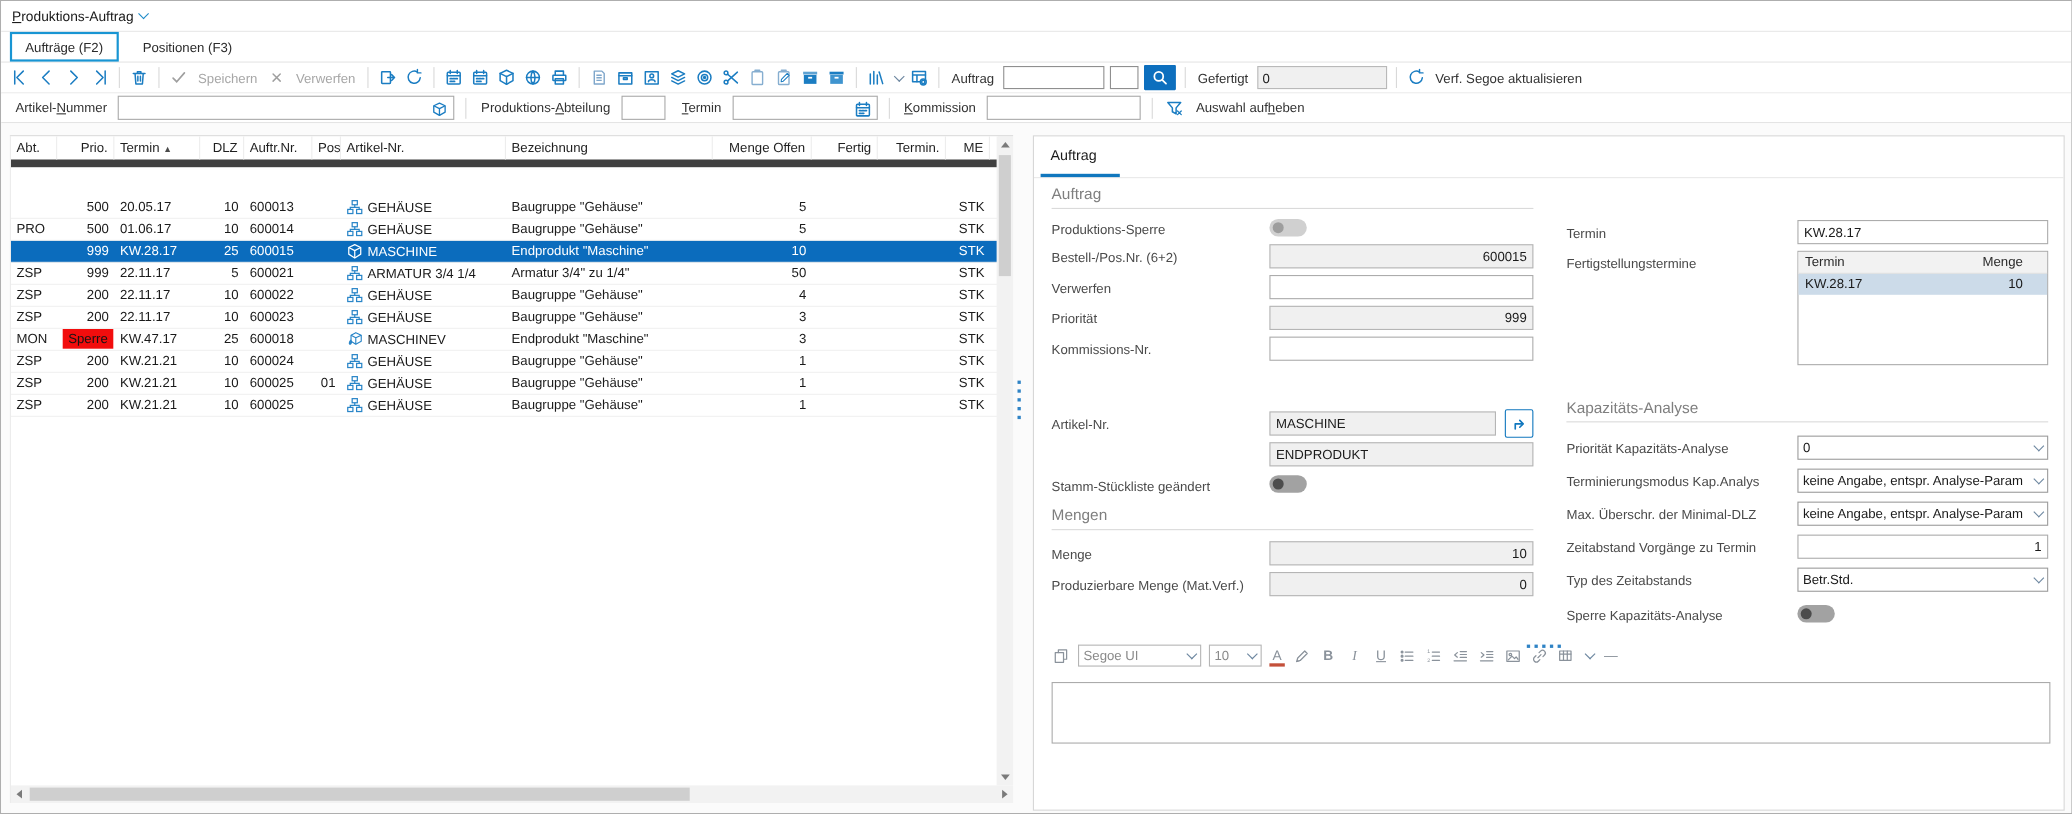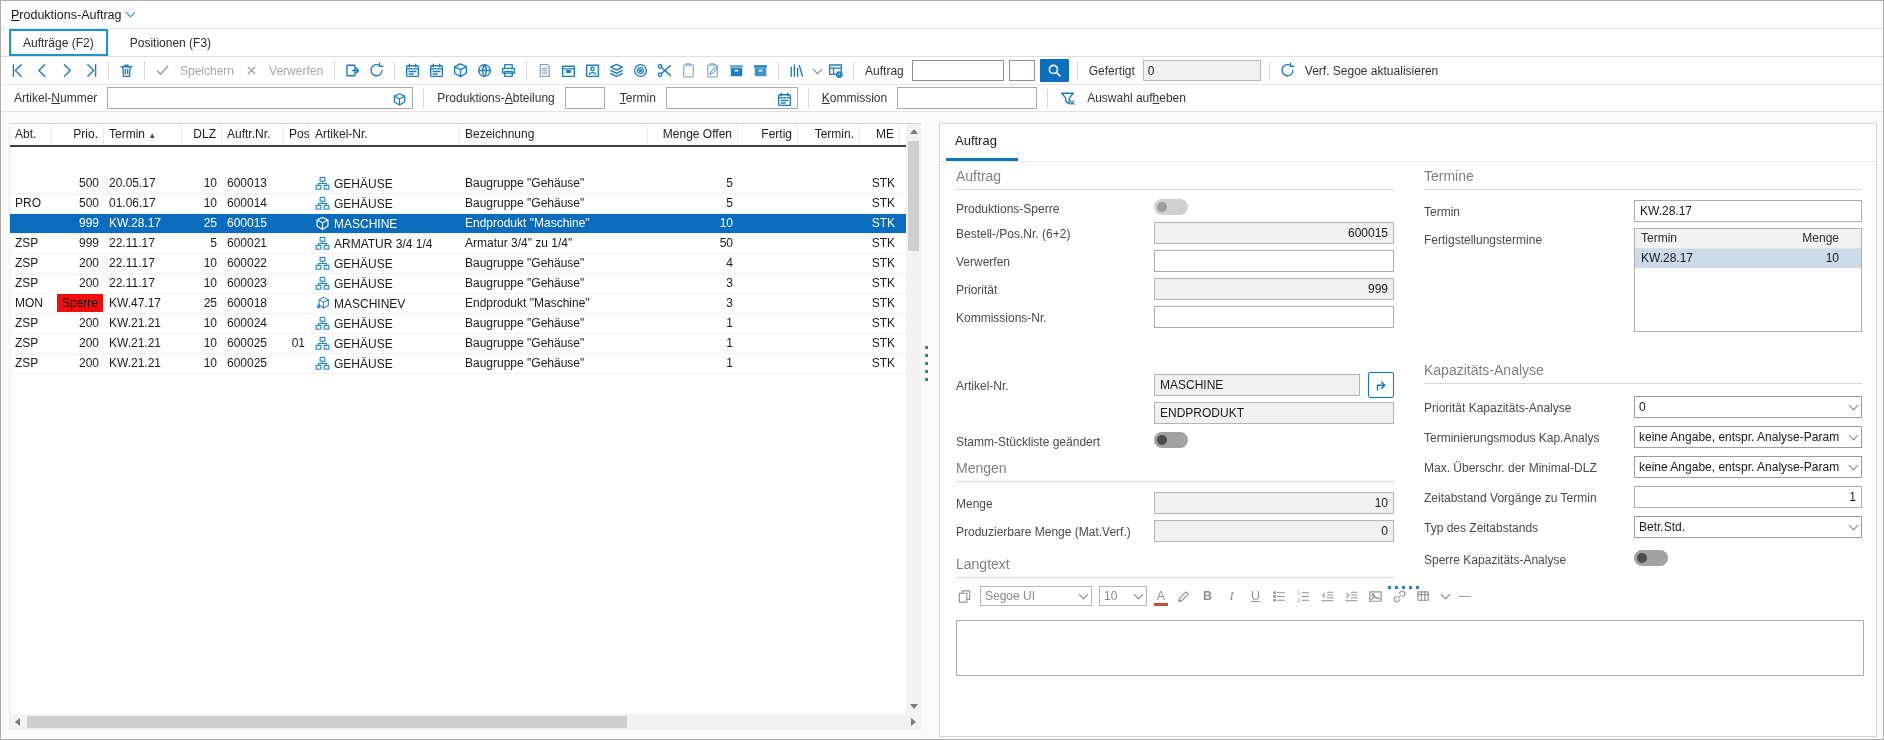--- a/index.html
+++ b/index.html
@@ -23,21 +23,21 @@
   .tbinput.ro{background:#f0f0f0;border-color:#b9b9b9;}
   .search-btn{width:29px;height:23px;background:#0d6fbe;display:inline-flex;align-items:center;justify-content:center;border-radius:1px;}
   
   .filterbar{height:26px;display:flex;align-items:center;padding-left:10px;gap:7px;border-bottom:1px solid #e2e2e2;background:#fff;white-space:nowrap;}
   .finput{position:relative;height:22px;border:1px solid #a9a9a9;background:#fff;box-sizing:border-box;display:inline-flex;align-items:center;padding:0 4px;}
   .finput .inicon{position:absolute;right:3px;top:2px;}
   
   .main{position:absolute;top:111px;left:0;right:0;bottom:0;background:#fbfbfb;}
   
   .grid-pane{position:absolute;left:8px;top:11px;width:912px;height:607px;background:#fff;border-top:1px solid #d2d2d2;border-left:1px solid #ececec;box-sizing:border-box;}
-  .thead{display:flex;height:21px;border-bottom:2px solid #404040;background:#fff;width:897px;}
+  .thead{display:flex;height:21px;border-bottom:7px solid #404040;background:#fff;width:897px;}
   .th{flex:0 0 auto;box-sizing:border-box;padding:0 5px;font-size:12px;color:#1f1f1f;border-right:1px solid #ededed;height:21px;line-height:20px;white-space:nowrap;overflow:hidden;}
   .th.ar{text-align:right;}
   .sorticon{font-size:8px;color:#4a4a4a;}
   .tbody{width:897px;margin-top:27px;}
   .trow{display:flex;height:19px;border-bottom:1px solid #f1f1f1;}
   .td{flex:0 0 auto;box-sizing:border-box;padding:0 5px;font-size:12px;line-height:18px;white-space:nowrap;overflow:hidden;}
   .td.ar{text-align:right;}
   .td.ic{display:flex;align-items:center;gap:4px;padding-top:0;}
   .trow.sel{background:#0b6cbd;}
   .trow.sel .td{color:#fff;}
@@ -665,21 +665,20 @@
       <span class="toggle dark" style="left:214px;top:308px">
           <span class="knob"></span>
         </span>
 
       <div class="phead" style="left:16px;top:336px;width:438px">Mengen</div>
       <div class="plabel" style="left:16px;top:373px">Menge</div>
       <div class="inp ro num" style="left:214px;top:368px;width:240px">10</div>
       <div class="plabel" style="left:16px;top:401px">Produzierbare Menge (Mat.Verf.)</div>
       <div class="inp ro num" style="left:214px;top:396px;width:240px">0</div>
 
-      <div class="phead" style="left:16px;top:432px;width:438px">Langtext</div>
       <div class="rtf" style="left:16px;top:462px">
         <span class="rtb">
             <svg width="15" height="15" viewBox="0 0 16 16" fill="none" stroke="#8a929b" stroke-width="1.2" stroke-linecap="round" stroke-linejoin="round">
               <rect x="2.5" y="4.5" width="8" height="9.5"></rect>
               <path d="M5.5 4.5 V2 H13.5 V11 H10.5"></path>
             </svg>
           </span>
         <span class="rtsel" style="width:112px">
             <span>Segoe UI</span>
             <span class="chevsm"></span>
@@ -743,21 +742,20 @@
             <svg width="15" height="15" viewBox="0 0 16 16" fill="none" stroke="#8a929b" stroke-width="1.2" stroke-linecap="round" stroke-linejoin="round">
               <rect x="2" y="3" width="11" height="9"></rect>
               <path d="M2 6 h11 M5.7 3 v9 M9.4 3 v9"></path>
             </svg>
           </span>
         <span class="chevsm"></span>
         <span class="rtb">—</span>
       </div>
       <div class="rtf-area" style="left:16px;top:496px;width:908px;height:56px"></div>
 
-      <div class="phead" style="left:484px;top:44px;width:438px">Termine</div>
       <div class="plabel" style="left:484px;top:81px">Termin</div>
       <div class="inp" style="left:694px;top:76px;width:228px">KW.28.17</div>
       <div class="plabel" style="left:484px;top:109px">Fertigstellungstermine</div>
       <div class="flist" style="left:694px;top:104px;width:228px;height:104px">
         <div class="flhead" id="flhead">
             <span>Termin</span>
             <span>Menge</span>
           </div>
         <div id="flbody">
             <div class="flrow">

